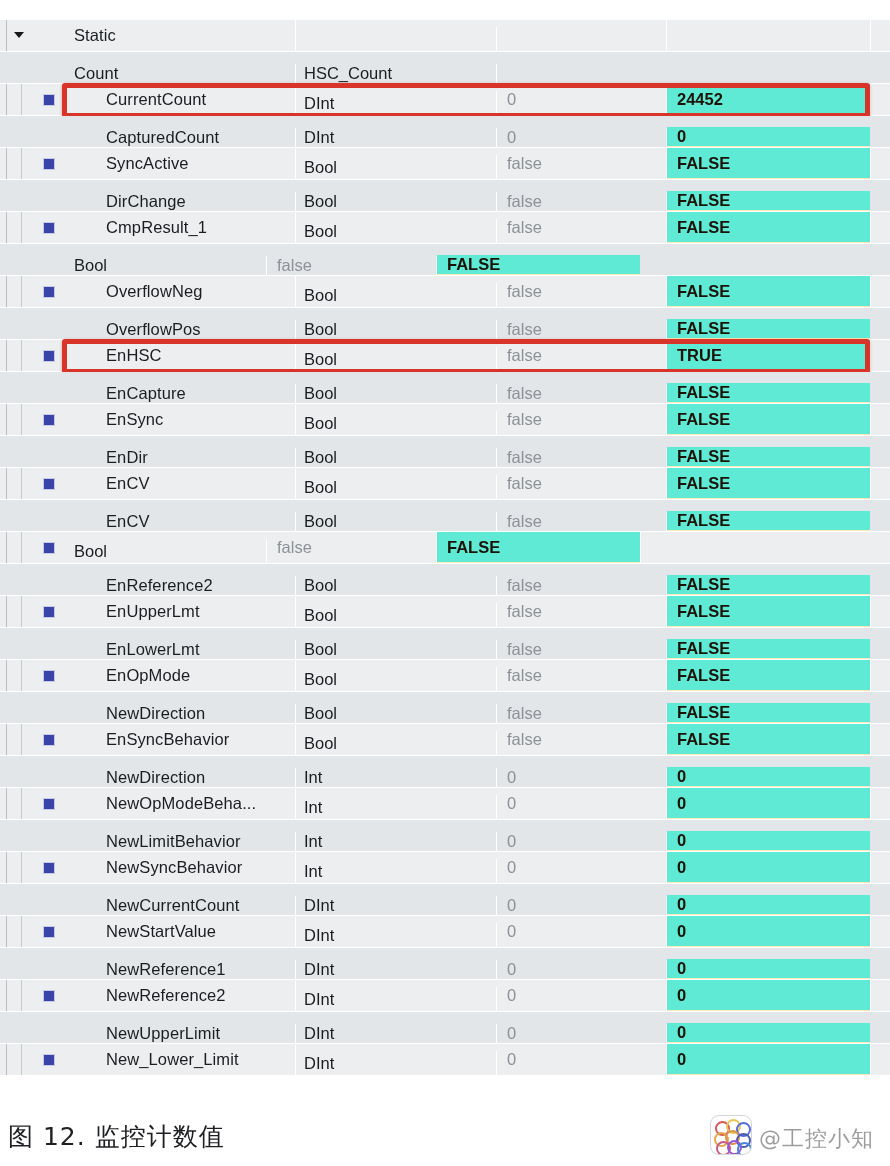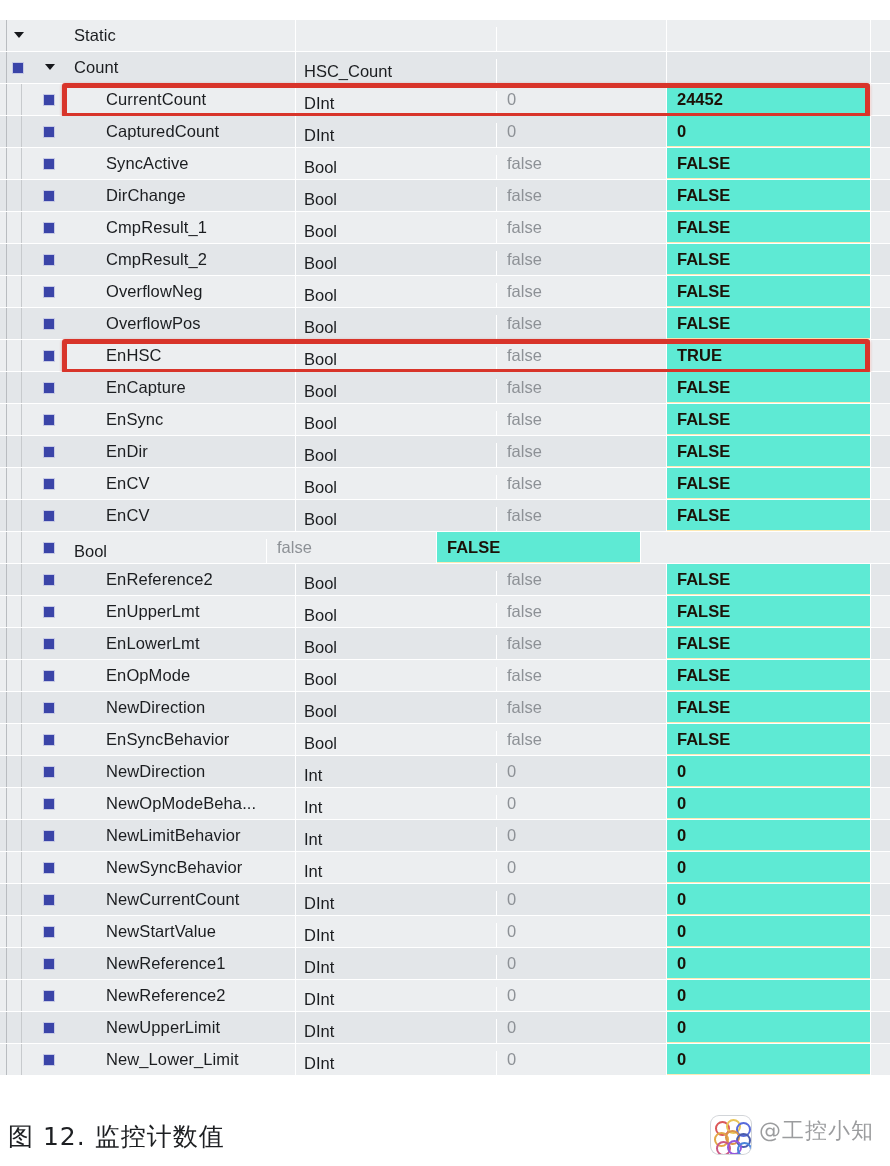--- a/index.html
+++ b/index.html
@@ -33,21 +33,21 @@
   
   .row {
     position: relative;
     height: 32px;
     display: flex;
     align-items: stretch;
     border-bottom: 1px solid #ffffff;
     box-sizing: border-box;
   }
   .row.shade-a { background: #eceef0; }
-  .row.shade-b { background: #e3e6e9; }
+  .row.shade-b { background: #e3e6e9; align-items: flex-end; }
 
   
   .gutter {
     position: relative;
     width: 66px;
     flex: 0 0 66px;
     background: transparent;
   }
   .gutter .vline {
     position: absolute;
@@ -192,21 +192,21 @@
     font-size: 25px;
     color: #1d1f22;
     letter-spacing: 1px;
     font-family: "DejaVu Sans", "Liberation Sans", sans-serif;
   }
   #watermark {
     position: absolute;
     right: 16px;
     top: 8px;
     display: flex;
-    align-items: flex-start;
+    align-items: flex-end;
     gap: 8px;
     opacity: .92;
   }
   .wm-logo {
     width: 40px;
     height: 38px;
     border-radius: 8px;
     background: #ffffff;
     box-shadow: 0 0 0 1px #cfd2d6;
     position: relative;
@@ -325,21 +325,20 @@
         <div class="c-default">false</div>
         <div class="c-monitor">FALSE</div>
         <div class="c-tail"></div>
       </div>
       <div class="row lvl2 shade-b">
         <div class="gutter">
           <span class="vline"></span>
           <span class="vline2"></span>
           <span class="blue-sq"></span>
         </div>
-        <div class="c-name">CmpResult_2</div>
         <div class="c-type">Bool</div>
         <div class="c-default">false</div>
         <div class="c-monitor">FALSE</div>
         <div class="c-tail"></div>
       </div>
       <div class="row lvl2 shade-a">
         <div class="gutter">
           <span class="vline"></span>
           <span class="vline2"></span>
           <span class="blue-sq"></span>

